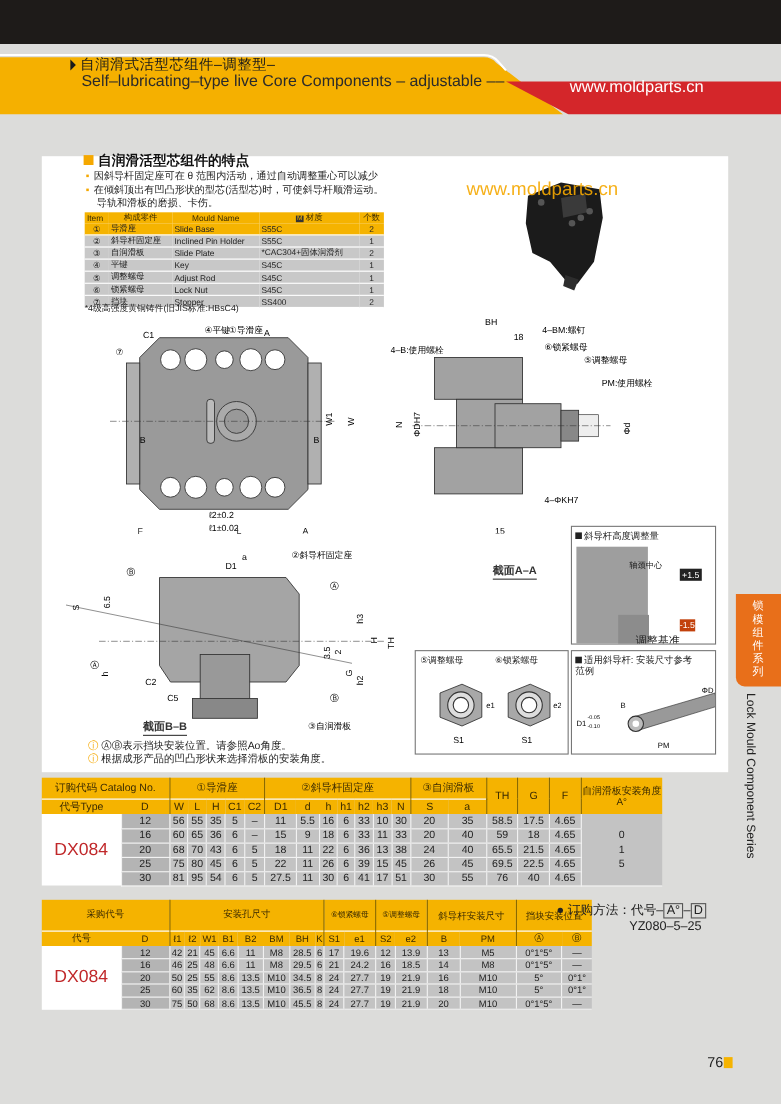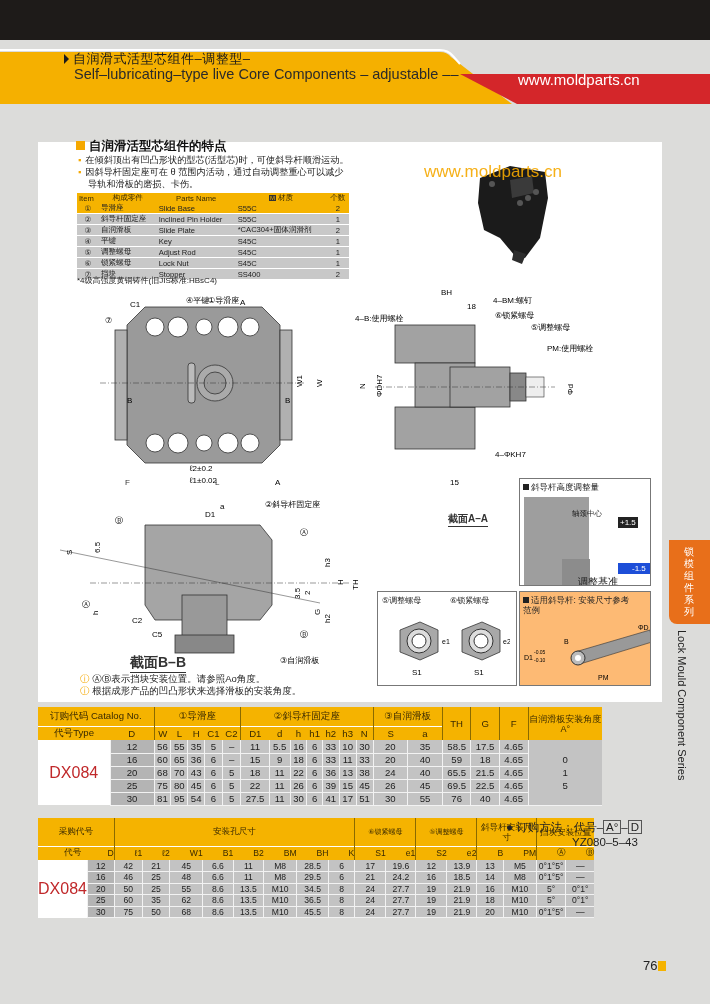--- a/index.html
+++ b/index.html
@@ -50,21 +50,21 @@
   .spec th { background: #f5b300; color: #3a2a00; font-weight: normal; text-align: center; }
   .spec td { background: #c3c3c3; text-align: center; color: #222; border-bottom: 1px solid #f2f2f2; border-left: 1px solid #f2f2f2; height: 13px; }
   .spec td.d { background: #b4b4b4; }
   .spec td.type { background: #fff; color: #c0282a; font-size: 16px; border: none; }
   .spec th.grp { border-left: 1px solid #8a6a00; }
   .spec1 { left: 38px; top: 707px; width: 564px; }
   .spec1 th { height: 19px; }
   .spec1 tr.h2 th { height: 14px; border-top: 1px solid #fff; }
   .spec2 { left: 38px; top: 818px; width: 500px; font-size: 8.6px; }
   .spec2 th { height: 28px; }
-  .spec2 tr.h2 th { height: 14px; border-top: 1px solid #fff; padding-left: 20px; }
+  .spec2 tr.h2 th { height: 14px; border-top: 1px solid #fff; }
   .spec2 td { height: 11.5px; }
 
   .order { position: absolute; left: 506px; top: 820px; font-size: 11.5px; color: #222; }
   .order .box { display: inline-block; border: 1px solid #555; padding: 0 2px; line-height: 12px; }
   .order .code { padding-left: 66px; margin-top: 1px; }
 
   .page-no { position: absolute; left: 643px; top: 958px; font-size: 13px; color: #222; }
   .page-no .sq { display: inline-block; width: 8px; height: 10px; background: #f5b300; margin-left: 1px; vertical-align: -1px; }
 </style>
 </head>
@@ -79,31 +79,31 @@
   </svg>
 </div>
 <div class="hdr-title-cn"><span class="tri"></span><span>自润滑式活型芯组件–调整型–</span></div>
 <div class="hdr-title-en">Self–lubricating–type live Core Components – adjustable ––</div>
 <div class="hdr-url">www.moldparts.cn</div>
 
 <div class="panel"></div>
 
 <div class="feat-title"><span class="sq"></span><span>自润滑活型芯组件的特点</span></div>
 <div class="feat-list">
+  <div><span class="b">▪</span><span>因斜导杆固定座可在 θ 范围内活动，通过自动调整重心可以减少</span></div>
   <div><span class="b">▪</span><span>在倾斜顶出有凹凸形状的型芯(活型芯)时，可使斜导杆顺滑运动。</span></div>
-  <div><span class="b">▪</span><span>因斜导杆固定座可在 θ 范围内活动，通过自动调整重心可以减少</span></div>
   <div class="ind">导轨和滑板的磨损、卡伤。</div>
 </div>
 
 <table class="parts">
   <thead>
     <tr>
       <th>Item</th>
       <th class="c">构成零件</th>
-      <th class="c">Parts Name</th>
+      <th class="c">Mould Name</th>
       <th class="c"><span style="background:#333;color:#f5b300;font-size:6px;padding:0 1px;margin-right:2px;">M</span><span>材质</span></th>
       <th class="c">个数</th>
     </tr>
   </thead>
   <tbody id="parts-body">
       <tr class="hl">
         <td class="c">①</td>
         <td>导滑座</td>
         <td>Slide Base</td>
         <td>S55C</td>
@@ -252,50 +252,50 @@
   <text x="260" y="120" transform="rotate(-90 260 120)">G</text>
   <text x="270" y="128" transform="rotate(-90 270 128)">h2</text>
   <text x="240" y="104" transform="rotate(-90 240 104)">3.5</text>
   <text x="250" y="100" transform="rotate(-90 250 100)">2</text>
   <text x="40" y="58" transform="rotate(-90 40 58)">6.5</text>
   <text x="12" y="60" transform="rotate(-90 12 60)">S</text>
   <text x="0" y="52" transform="rotate(-90 0 52)">A°</text>
   <text x="38" y="120" transform="rotate(-90 38 120)">h</text>
   <text x="220" y="168">③自润滑板</text>
 </svg>
-<div class="drawing" style="left:130px;top:654px;font-size:14px;font-weight:bold;border-bottom:1px solid #333;">截面B–B</div>
+<div class="drawing" style="left:130px;top:654px;font-size:10px;font-weight:bold;border-bottom:1px solid #333;">截面B–B</div>
 
 <div style="position:absolute;left:519px;top:478px;width:132px;height:108px;border:1px solid #777;background:#fff;overflow:hidden;">
   <div style="position:absolute;left:3px;top:3px;font-size:8.5px;"><span style="display:inline-block;width:6px;height:6px;background:#222;margin-right:2px;"></span><span>斜导杆高度调整量</span></div>
   <div style="position:absolute;left:4px;top:18px;width:65px;height:90px;background:#9e9e9e;"></div>
   <div style="position:absolute;left:42px;top:80px;width:28px;height:30px;background:#8c8c8c;"></div>
   <div style="position:absolute;left:52px;top:30px;font-size:7.5px;">轴颈中心</div>
   <div style="position:absolute;left:98px;top:38px;background:#222;color:#fff;font-size:8px;padding:1px 2px;">+1.5</div>
-  <div style="position:absolute;left:98px;top:84px;background:#1d4ed8;color:#fff;font-size:8px;padding:1px 14px;">-1.5</div>
+  <div style="position:absolute;left:98px;top:84px;background:#c2410c;color:#fff;font-size:8px;padding:1px 0;">-1.5</div>
   <div style="position:absolute;left:58px;top:96px;font-size:10px;">调整基准</div>
 </div>
 
 <div style="position:absolute;left:377px;top:591px;width:140px;height:95px;border:1px solid #777;background:#fff;">
   <div style="position:absolute;left:4px;top:3px;font-size:8px;">⑤调整螺母</div>
   <div style="position:absolute;left:72px;top:3px;font-size:8px;">⑥锁紧螺母</div>
   <svg style="position:absolute;left:12px;top:28px;" width="120" height="60" viewBox="0 0 120 60">
     <polygon points="10,10 30,2 48,10 48,32 30,40 10,32" fill="#a8a8a8" stroke="#333" stroke-width="0.8"></polygon>
     <circle cx="29" cy="21" r="12" fill="#ddd" stroke="#333"></circle>
       <circle cx="29" cy="21" r="7" fill="#fff" stroke="#333"></circle>
     <polygon points="72,10 92,2 110,10 110,32 92,40 72,32" fill="#a8a8a8" stroke="#333" stroke-width="0.8"></polygon>
     <circle cx="91" cy="21" r="12" fill="#ddd" stroke="#333"></circle>
       <circle cx="91" cy="21" r="7" fill="#fff" stroke="#333"></circle>
     <text x="22" y="55" font-size="8">S1</text>
       <text x="84" y="55" font-size="8">S1</text>
     <text x="52" y="24" font-size="7">e1</text>
       <text x="113" y="24" font-size="7">e2</text>
   </svg>
 </div>
 
-<div style="position:absolute;left:519px;top:591px;width:132px;height:95px;border:1px solid #777;background:#fdba74;overflow:hidden;">
+<div style="position:absolute;left:519px;top:591px;width:132px;height:95px;border:1px solid #777;background:#ffffff;overflow:hidden;">
   <div style="position:absolute;left:3px;top:3px;font-size:8.5px;width:110px;line-height:10px;"><span style="display:inline-block;width:6px;height:6px;background:#222;margin-right:2px;"></span><span>适用斜导杆: 安装尺寸参考范例</span></div>
   <svg style="position:absolute;left:0;top:30px;" width="132" height="64" viewBox="0 0 132 64">
     <path d="M55 30 L130 8 L132 20 L60 42 Z" fill="#999" stroke="#333" stroke-width="0.6"></path>
     <circle cx="58" cy="36" r="7" fill="#bbb" stroke="#333"></circle>
       <circle cx="58" cy="36" r="3" fill="#fff"></circle>
     <text x="118" y="8" font-size="7">ΦD</text>
       <text x="44" y="22" font-size="7">B</text>
     <text x="4" y="38" font-size="7">D1</text>
       <text x="14" y="32" font-size="5">-0.05</text>
       <text x="14" y="40" font-size="5">-0.10</text>
@@ -580,16 +580,16 @@
         <td>20</td>
         <td>M10</td>
         <td>0°1°5°</td>
         <td>—</td>
       </tr>
     </tbody>
 </table>
 
 <div class="order">
   <div><span>● </span><span>订购方法：代号–</span><span class="box">A°</span><span>–</span><span class="box">D</span></div>
-  <div class="code">YZ080–5–43</div>
+  <div class="code">YZ080–5–25</div>
 </div>
 
 <div class="page-no"><span>76</span><span class="sq"></span></div>
 
 </body></html>

